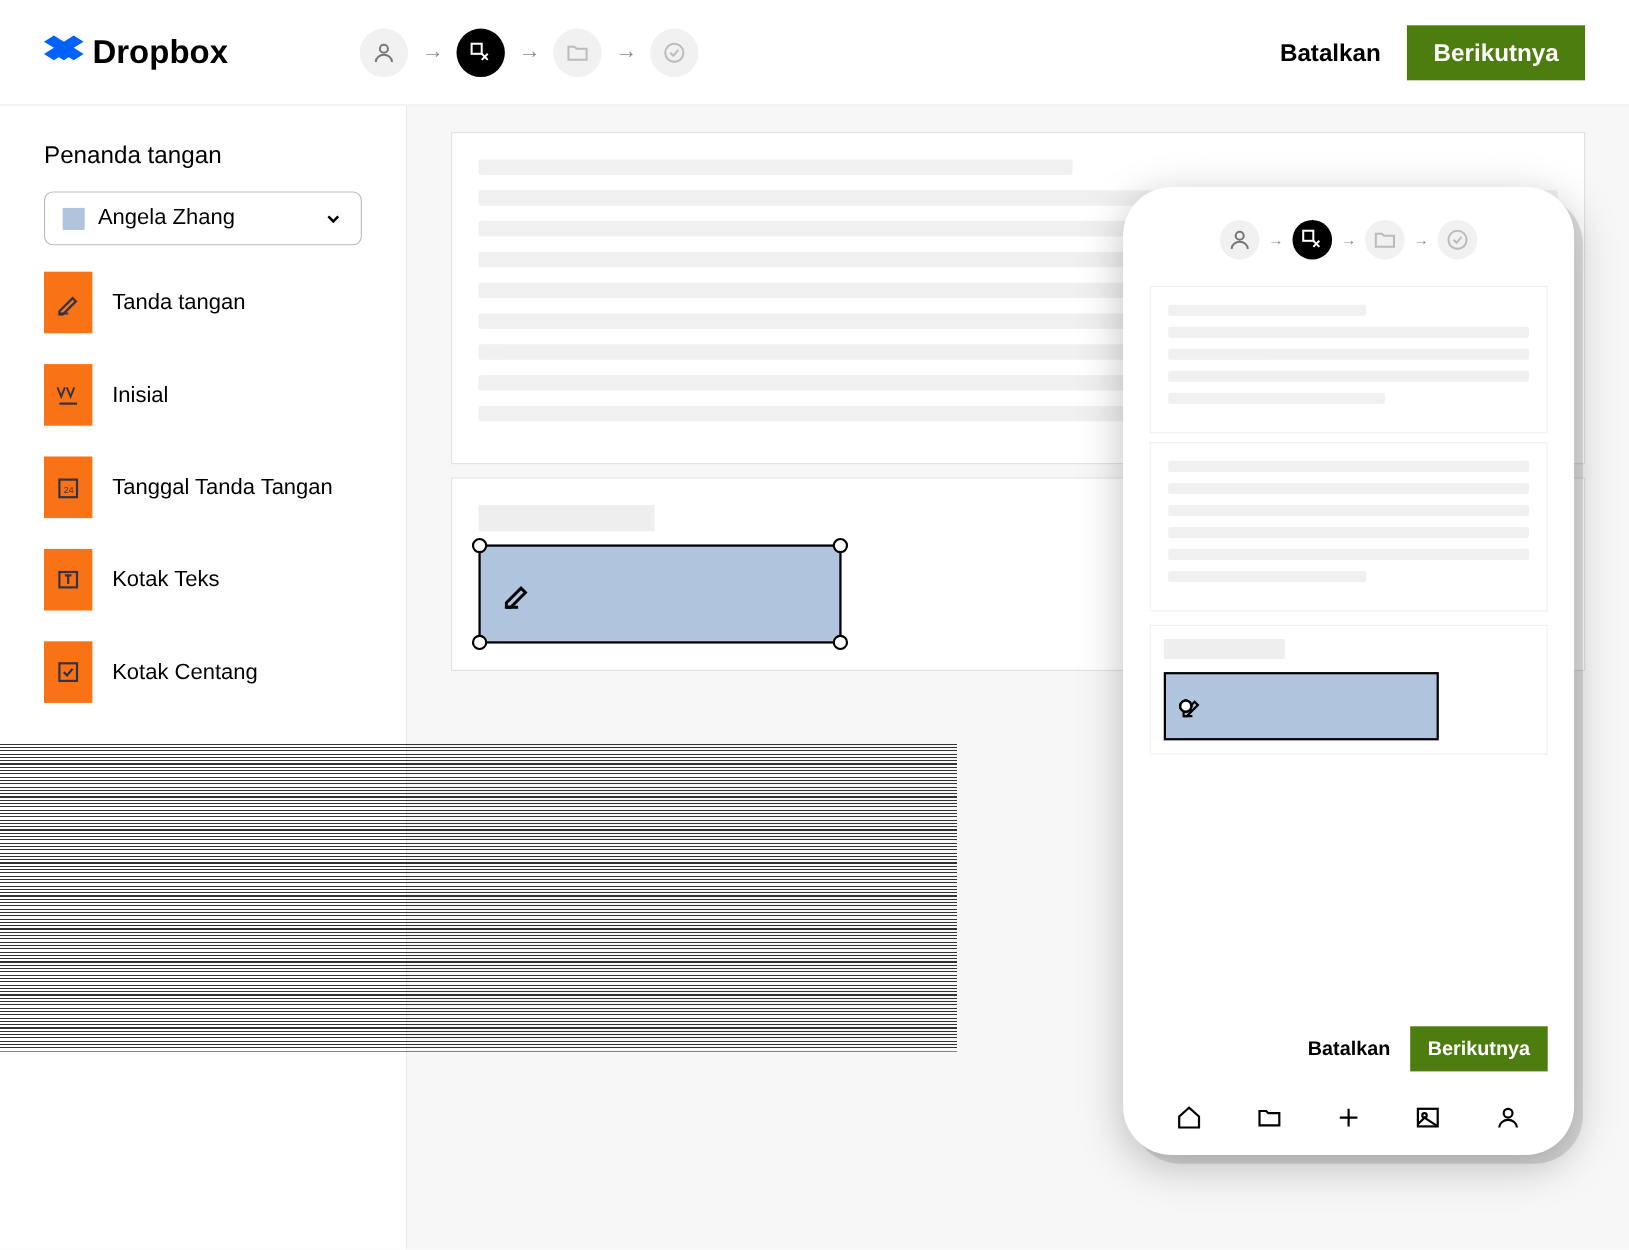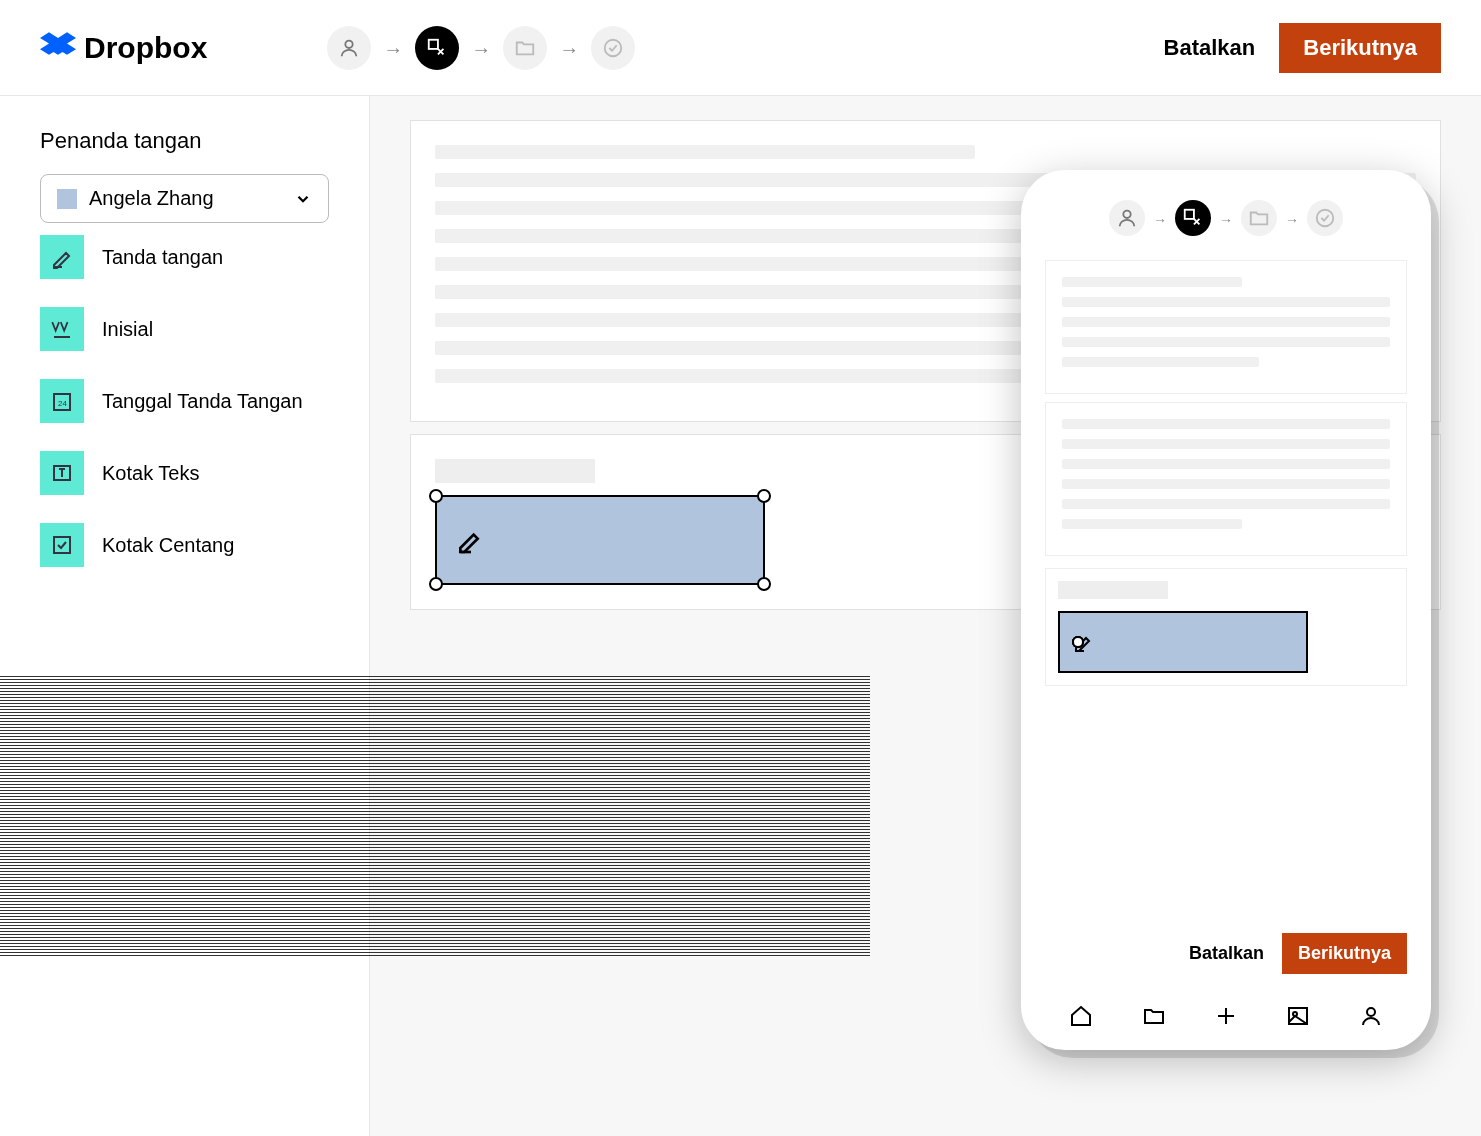--- a/index.html
+++ b/index.html
@@ -9,33 +9,33 @@
     .header { display: flex; align-items: center; padding: 4px 40px; border-bottom: 1px solid #e7e7e7; height: 96px; }
     .logo { display: flex; align-items: center; gap: 8px; font-size: 30px; font-weight: 700; }
     .logo-icon { width: 36px; height: 36px; }
     .stepper { display: flex; align-items: center; gap: 12px; margin-left: 120px; }
     .step-circle { width: 44px; height: 44px; border-radius: 50%; display: flex; align-items: center; justify-content: center; background: #f1f1f1; }
     .step-circle.active { background: #000; }
     .step-circle svg { width: 22px; height: 22px; }
     .step-arrow { color: #888; font-size: 20px; }
     .header-actions { margin-left: auto; display: flex; align-items: center; gap: 24px; }
     .btn-text { font-size: 22px; font-weight: 600; background: none; border: none; cursor: pointer; }
-    .btn-primary { background: #c2410c; color: #fff; font-size: 22px; font-weight: 600; padding: 12px 24px; border: none; cursor: pointer; }
+    .btn-primary { background: #4d7c0f; color: #fff; font-size: 22px; font-weight: 600; padding: 12px 24px; border: none; cursor: pointer; }
     
     
     .main { display: flex; height: calc(100% - 96px); }
     .sidebar { width: 370px; padding: 32px 40px; border-right: 1px solid #e7e7e7; background: #fff; }
     .sidebar h3 { font-size: 22px; font-weight: 400; margin-bottom: 20px; }
-    .signer-select { display: flex; align-items: center; gap: 12px; border: 1px solid #bbb; border-radius: 8px; padding: 12px 16px; cursor: pointer; margin-bottom: 12px; }
+    .signer-select { display: flex; align-items: center; gap: 12px; border: 1px solid #bbb; border-radius: 8px; padding: 12px 16px; cursor: pointer; margin-bottom: 24px; }
     .signer-swatch { width: 20px; height: 20px; background: #b0c4de; }
     .signer-name { font-size: 20px; flex: 1; }
     .chevron { font-size: 18px; }
     .fields-list { display: flex; flex-direction: column; gap: 28px; text-align: center; }
     .field-item { display: flex; align-items: center; gap: 18px; cursor: pointer; }
-    .field-icon { width: 44px; height: 44px; background: #5eead4; display: flex; align-items: center; justify-content: center; }
+    .field-icon { width: 44px; height: 56px; background: #f97316; display: flex; align-items: center; justify-content: center; }
     .field-icon svg { width: 24px; height: 24px; }
     .field-label { font-size: 20px; }
     
     .canvas-area { flex: 1; background: #f7f7f7; padding: 24px 40px; position: relative; }
     .doc { background: #fff; border: 1px solid #e1e1e1; padding: 24px; margin-bottom: 12px; }
     .skeleton-line { background: #f0f0f0; height: 14px; margin-bottom: 14px; border-radius: 2px; }
     .skeleton-line.short { width: 55%; }
     .skeleton-line.mid { width: 60%; }
     .sig-label { background: #eee; width: 160px; height: 24px; margin-bottom: 12px; }
     .sig-field { position: relative; width: 330px; height: 90px; background: #b0c4de; border: 2px solid #000; display: flex; align-items: center; padding-left: 18px; }

